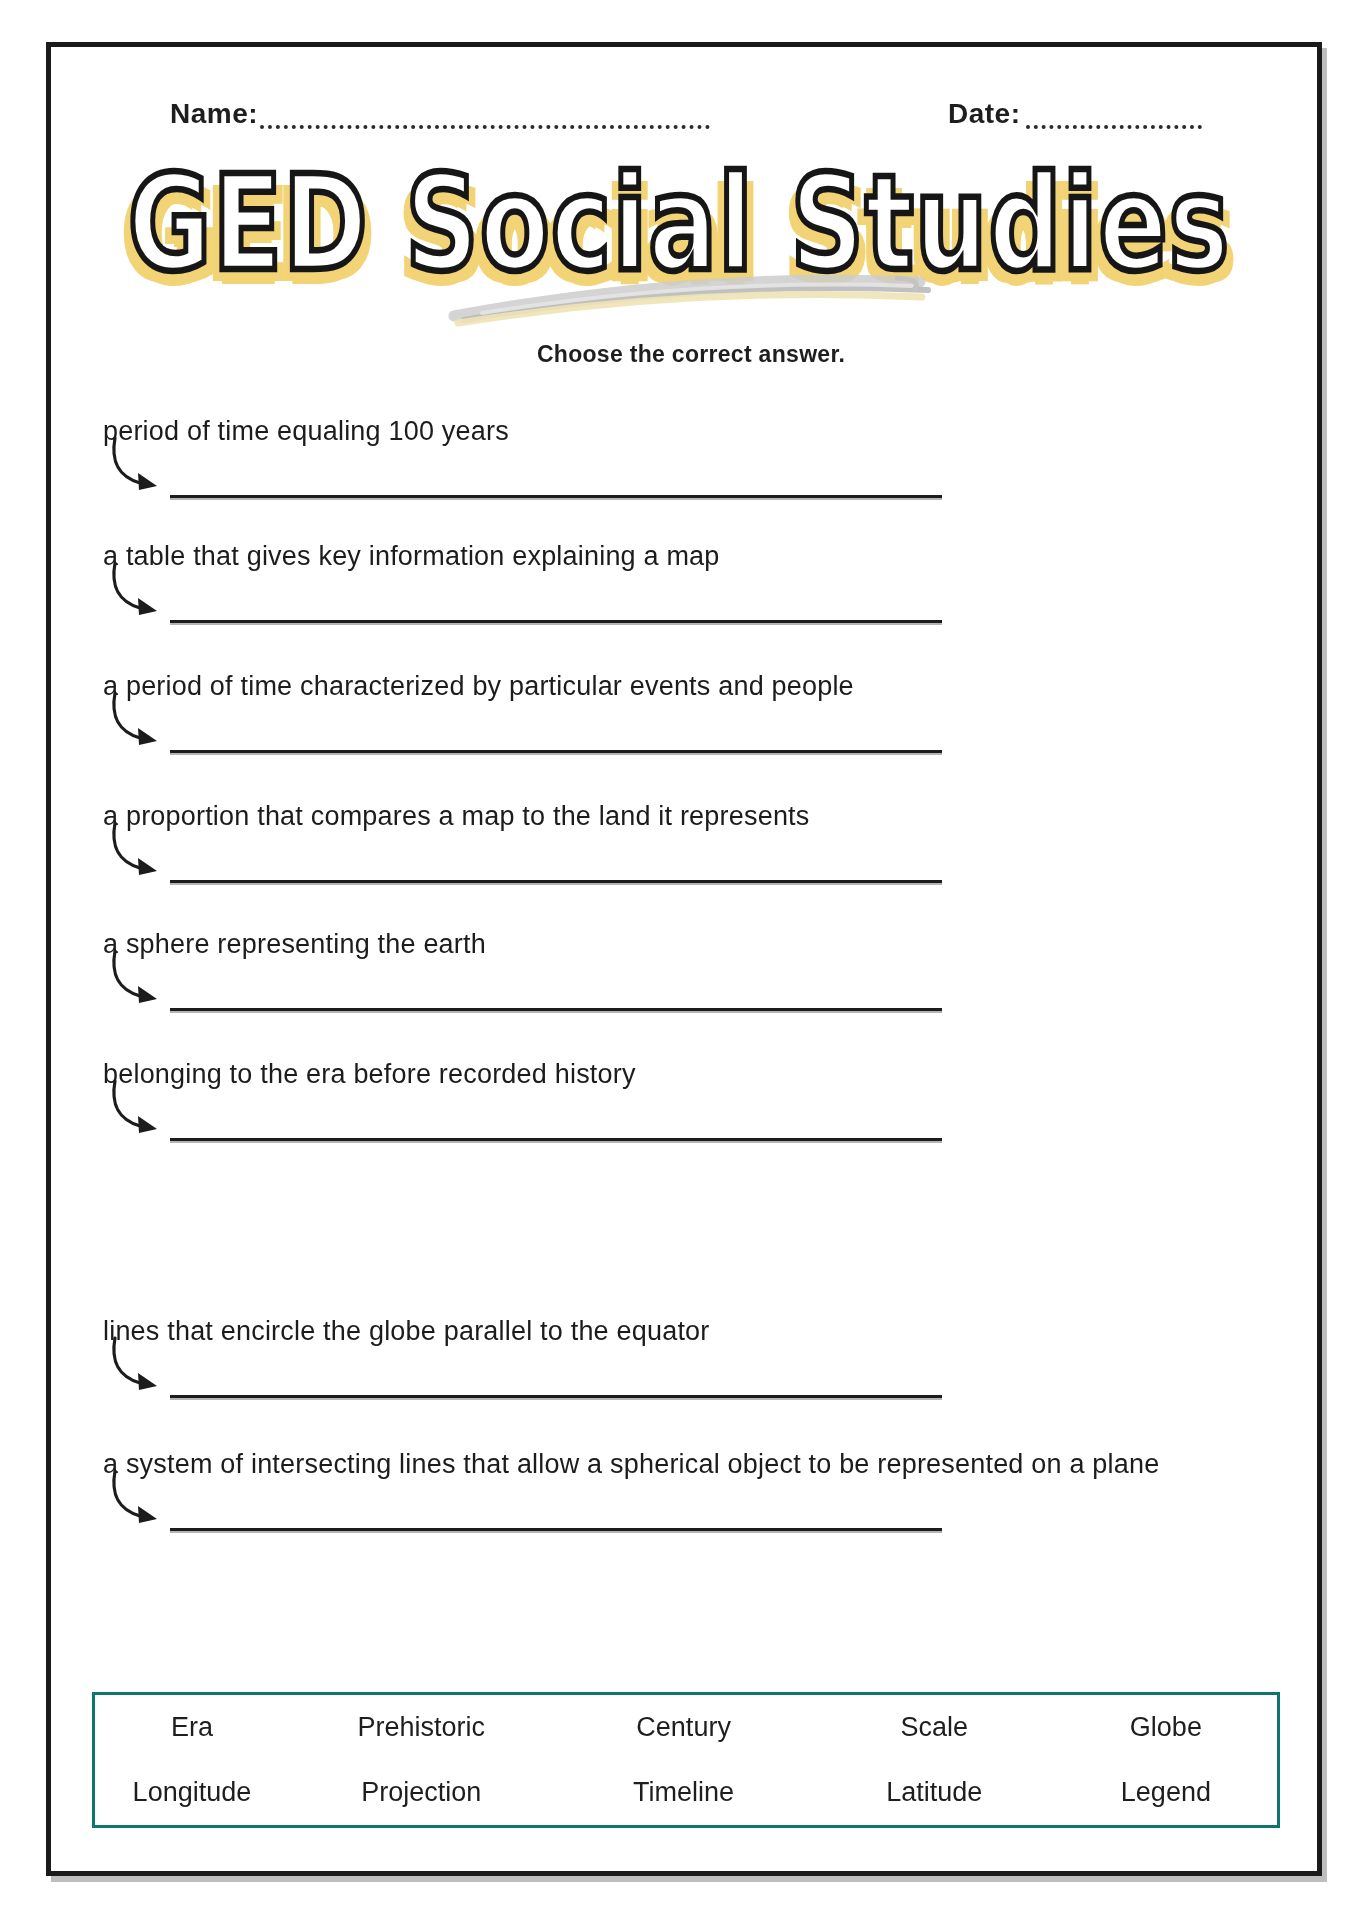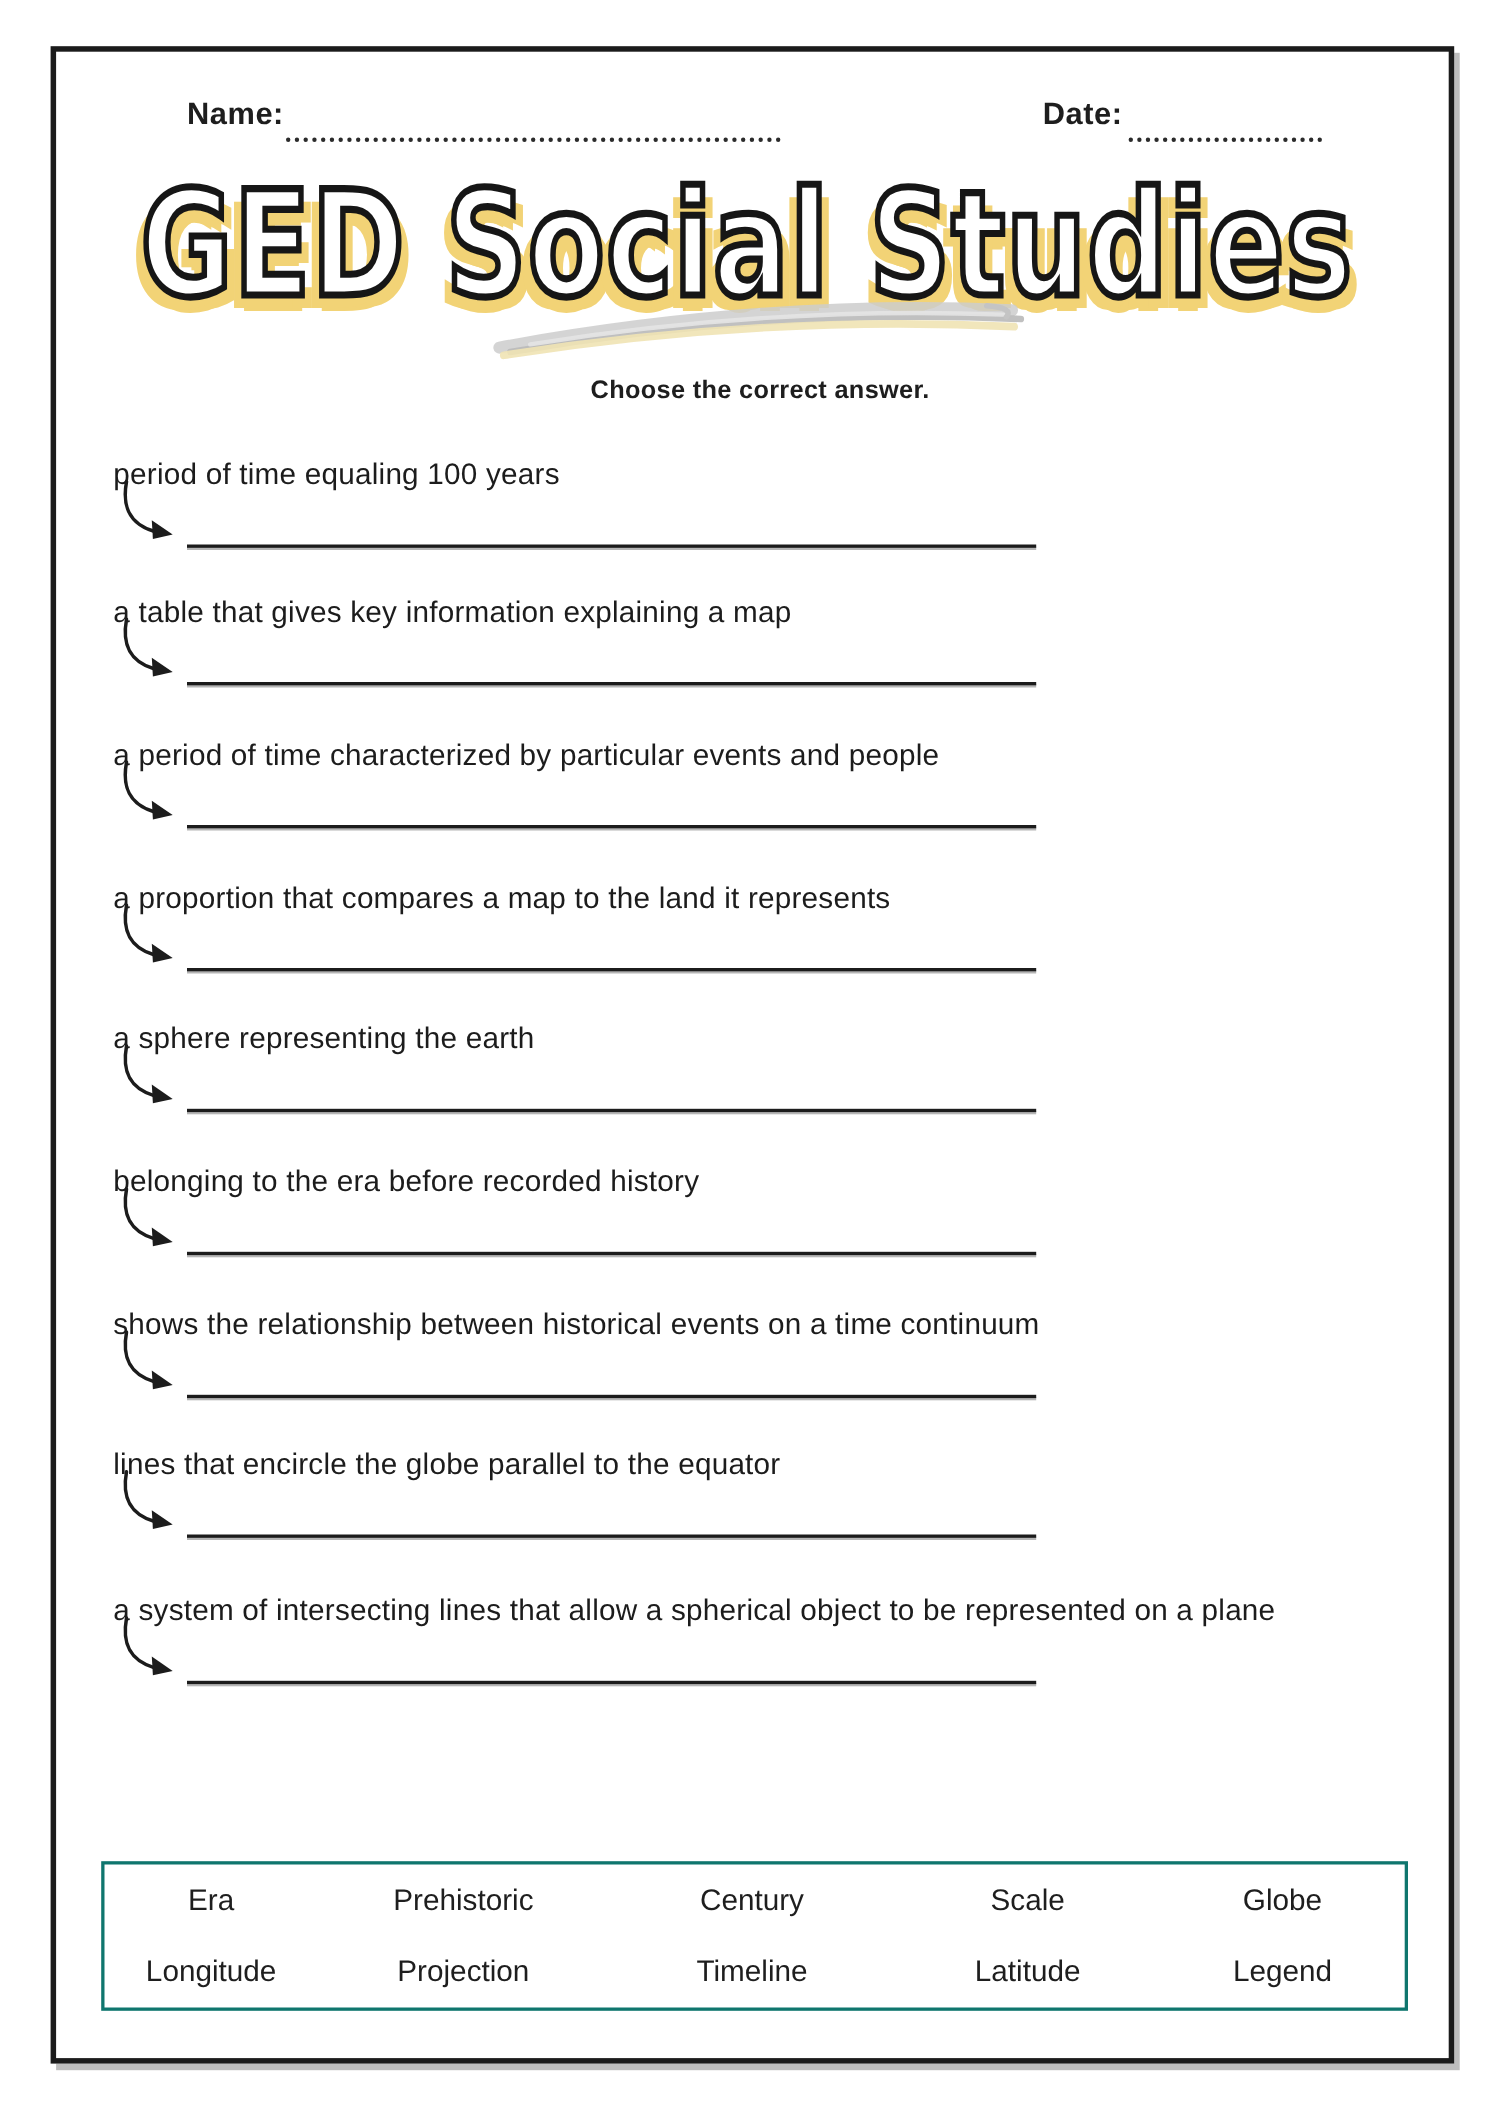--- a/index.html
+++ b/index.html
@@ -16,21 +16,21 @@
     overflow: hidden;
   }
   .frame {
     position: absolute;
     left: 46px; top: 42px;
     width: 1276px; height: 1834px;
     border: 5px solid #1b1b1b;
     box-shadow: 5px 6px 0 rgba(40,40,40,0.30);
     background: #ffffff;
   }
-  .hand { color: #1e1e1e; }
+  .hand { color: #1e1e1e; margin-top: 10px; }
   .name-label {
     position: absolute; left: 170px; top: 88px;
     font-size: 28px; font-weight: 700; letter-spacing: 0.5px;
   }
   .name-blank {
     position: absolute; left: 260px; top: 101px;
     width: 450px; height: 28px;
     border-bottom: 4px dotted #2b2b2b;
   }
   .date-label {
@@ -171,28 +171,20 @@
 
   <div class="q-block" style="top:1043px">
     <div class="q-text">belonging to the era before recorded history</div>
     <svg class="q-arrow" viewBox="0 0 60 58">
         <path d="M13 2 C 9 24 15 40 38 47" fill="none" stroke="#1c1c1c" stroke-width="3.2" stroke-linecap="round"></path>
         <path d="M36 37 L55 50 L37 54 Z" fill="#1c1c1c"></path>
       </svg>
     <div class="q-line"></div>
   </div>
 
-  <div class="q-block" style="top:1173px">
-    <div class="q-text">shows the relationship between historical events on a time continuum</div>
-    <svg class="q-arrow" viewBox="0 0 60 58">
-        <path d="M13 2 C 9 24 15 40 38 47" fill="none" stroke="#1c1c1c" stroke-width="3.2" stroke-linecap="round"></path>
-        <path d="M36 37 L55 50 L37 54 Z" fill="#1c1c1c"></path>
-      </svg>
-    <div class="q-line"></div>
-  </div>
 
   <div class="q-block" style="top:1300px">
     <div class="q-text">lines that encircle the globe parallel to the equator</div>
     <svg class="q-arrow" viewBox="0 0 60 58">
         <path d="M13 2 C 9 24 15 40 38 47" fill="none" stroke="#1c1c1c" stroke-width="3.2" stroke-linecap="round"></path>
         <path d="M36 37 L55 50 L37 54 Z" fill="#1c1c1c"></path>
       </svg>
     <div class="q-line"></div>
   </div>
 

